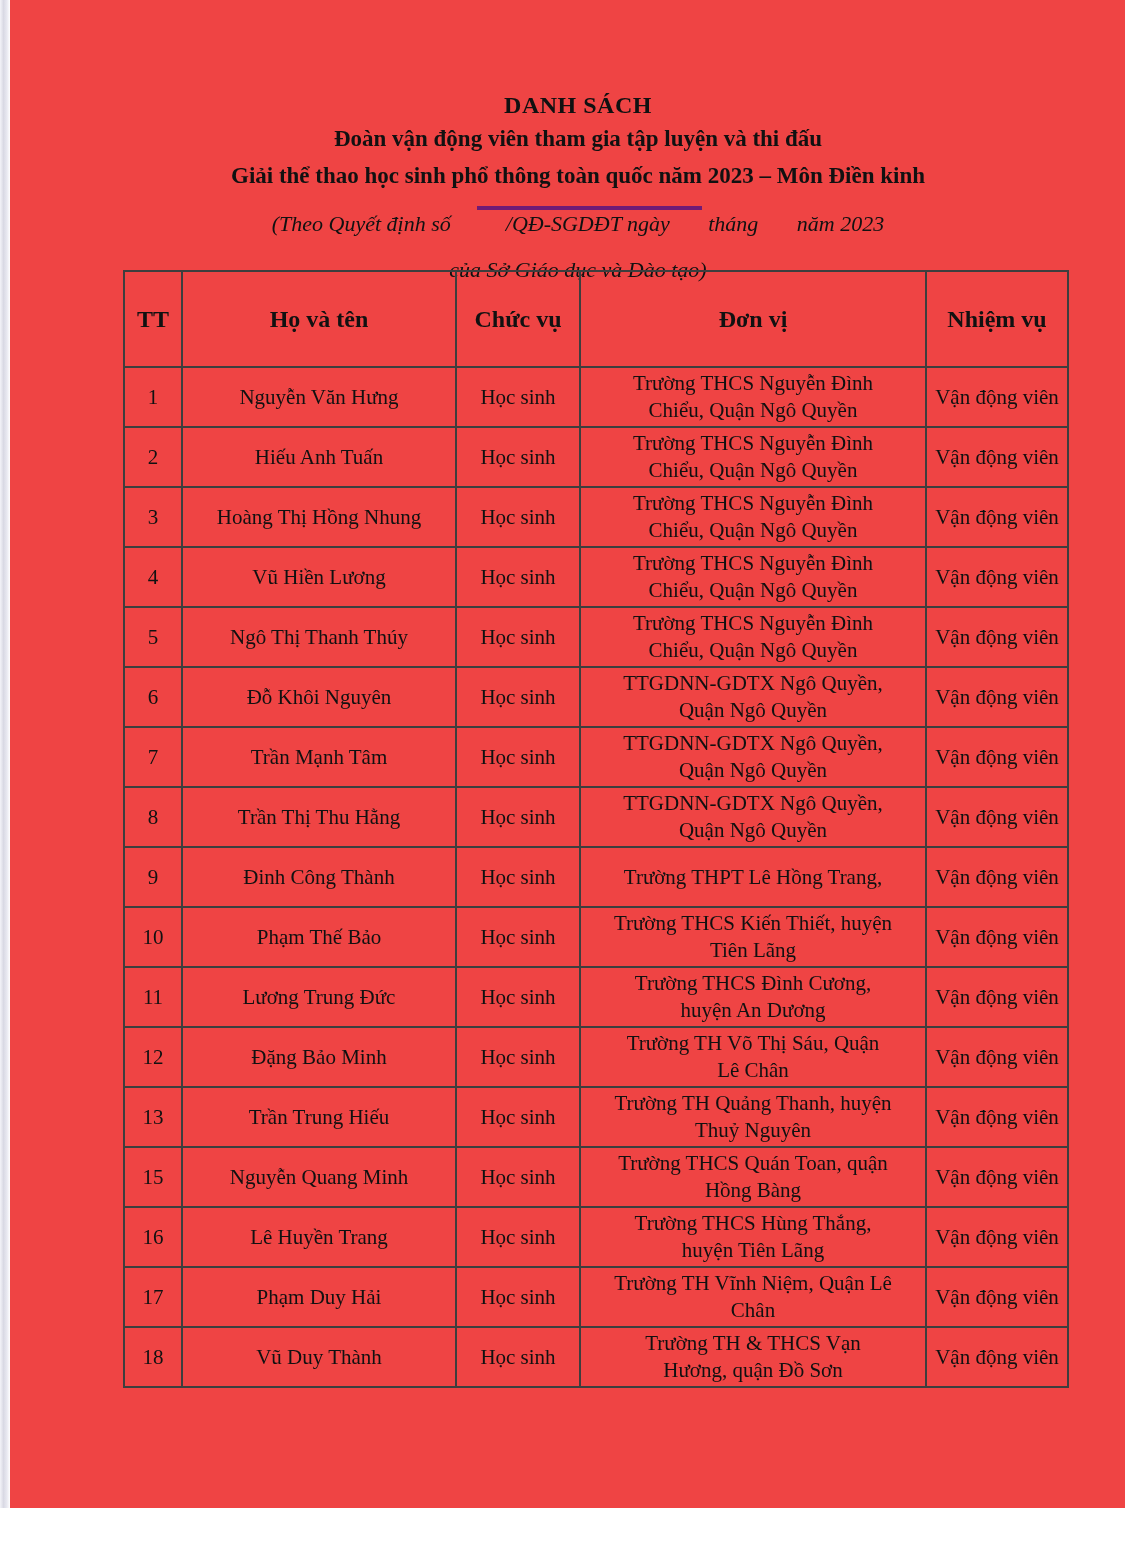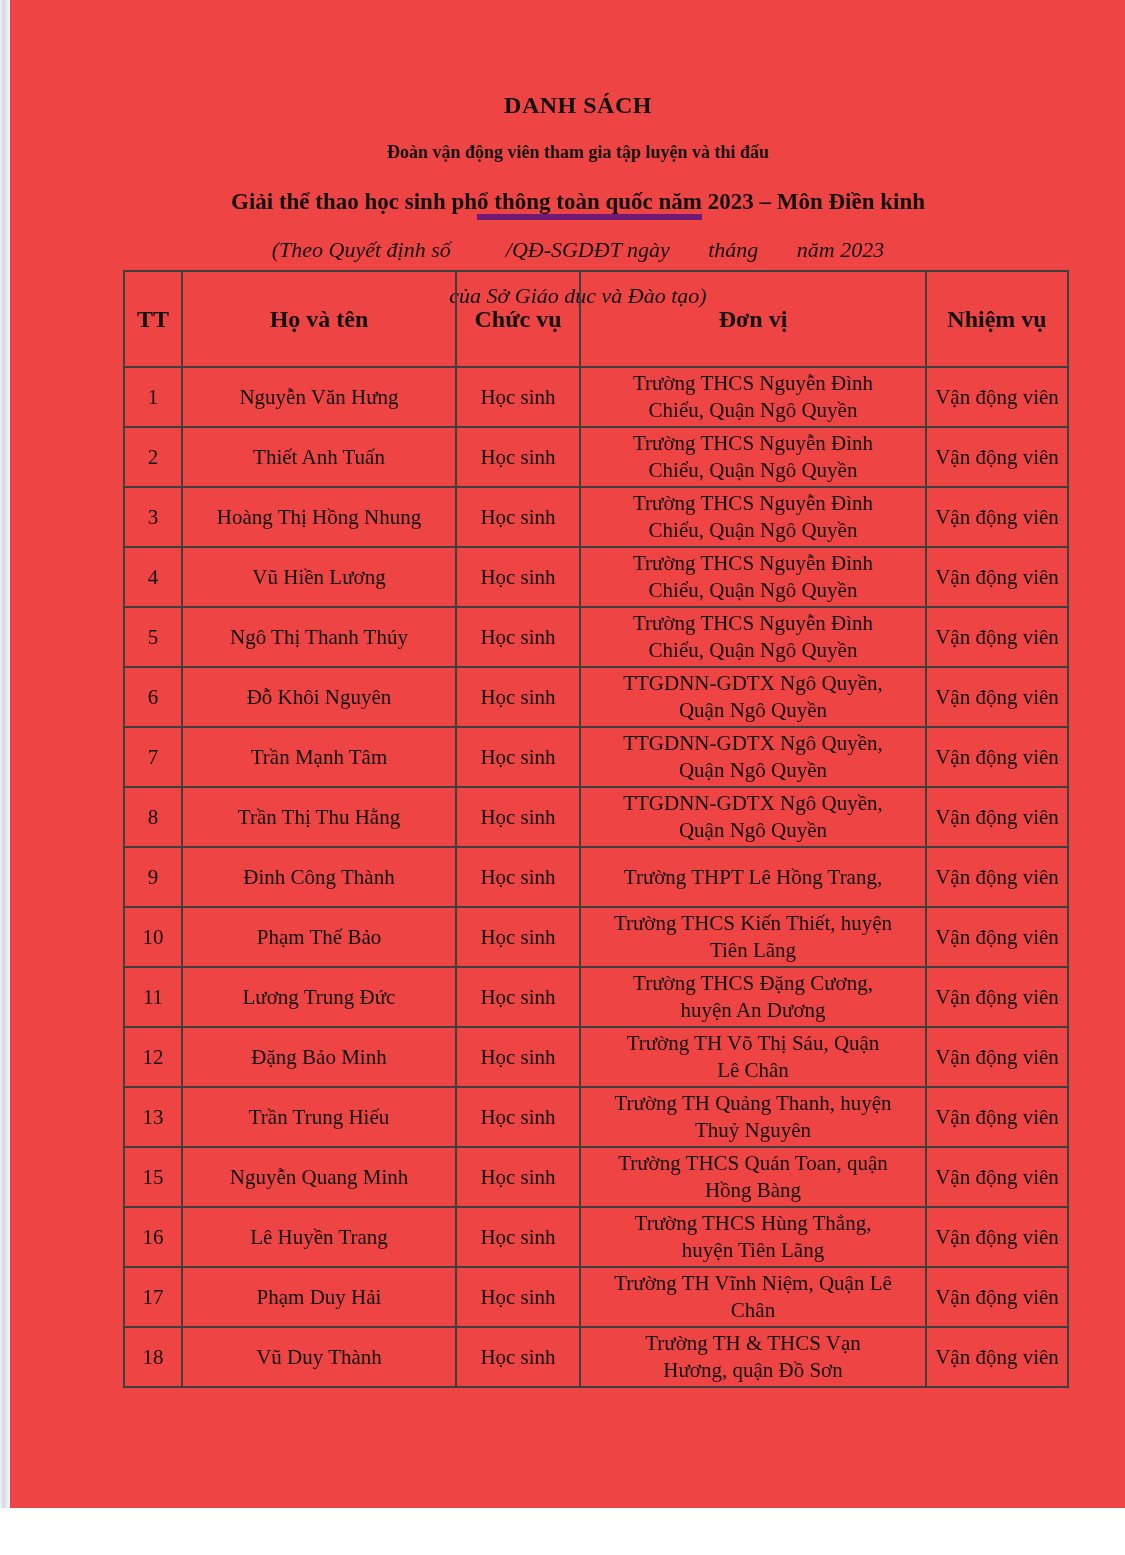--- a/index.html
+++ b/index.html
@@ -32,34 +32,34 @@
     text-align: center;
   }
   .doc-title {
     font-size: 24px;
     font-weight: bold;
     margin: 0;
     line-height: 30px;
     letter-spacing: 0.5px;
   }
   .doc-subtitle {
-    font-size: 18px;
-    font-weight: bold;
-    margin: 16px;
+    font-size: 23px;
+    font-weight: bold;
+    margin: 3px;
     line-height: 32px;
   }
   .event-title {
     font-size: 23px;
     font-weight: bold;
     margin: 0;
     line-height: 35px;
   }
   .event-title .u {
-    border-bottom: 6px solid #701a75;
-    padding-bottom: 0;
+    border-bottom: 4px solid #701a75;
+    padding-bottom: 18px;
   }
   .note {
     font-size: 22px;
     font-style: italic;
     margin: 16px;
     line-height: 30px;
     white-space: pre-wrap;
   }
   table.roster {
     position: absolute;
@@ -128,21 +128,21 @@
         <tr>
           <td class="c-tt">1</td>
           <td class="c-name">Nguyễn Văn Hưng</td>
           <td class="c-role">Học sinh</td>
           <td class="c-unit">Trường THCS Nguyễn Đình
 Chiểu, Quận Ngô Quyền</td>
           <td class="c-duty">Vận động viên</td>
         </tr>
         <tr>
           <td class="c-tt">2</td>
-          <td class="c-name">Thiết Anh Tuấn</td>
+          <td class="c-name">Hiếu Anh Tuấn</td>
           <td class="c-role">Học sinh</td>
           <td class="c-unit">Trường THCS Nguyễn Đình
 Chiểu, Quận Ngô Quyền</td>
           <td class="c-duty">Vận động viên</td>
         </tr>
         <tr>
           <td class="c-tt">3</td>
           <td class="c-name">Hoàng Thị Hồng Nhung</td>
           <td class="c-role">Học sinh</td>
           <td class="c-unit">Trường THCS Nguyễn Đình
@@ -201,21 +201,21 @@
           <td class="c-name">Phạm Thế Bảo</td>
           <td class="c-role">Học sinh</td>
           <td class="c-unit">Trường THCS Kiến Thiết, huyện
 Tiên Lãng</td>
           <td class="c-duty">Vận động viên</td>
         </tr>
         <tr>
           <td class="c-tt">11</td>
           <td class="c-name">Lương Trung Đức</td>
           <td class="c-role">Học sinh</td>
-          <td class="c-unit">Trường THCS Đặng Cương,
+          <td class="c-unit">Trường THCS Đình Cương,
 huyện An Dương</td>
           <td class="c-duty">Vận động viên</td>
         </tr>
         <tr>
           <td class="c-tt">12</td>
           <td class="c-name">Đặng Bảo Minh</td>
           <td class="c-role">Học sinh</td>
           <td class="c-unit">Trường TH Võ Thị Sáu, Quận
 Lê Chân</td>
           <td class="c-duty">Vận động viên</td>

